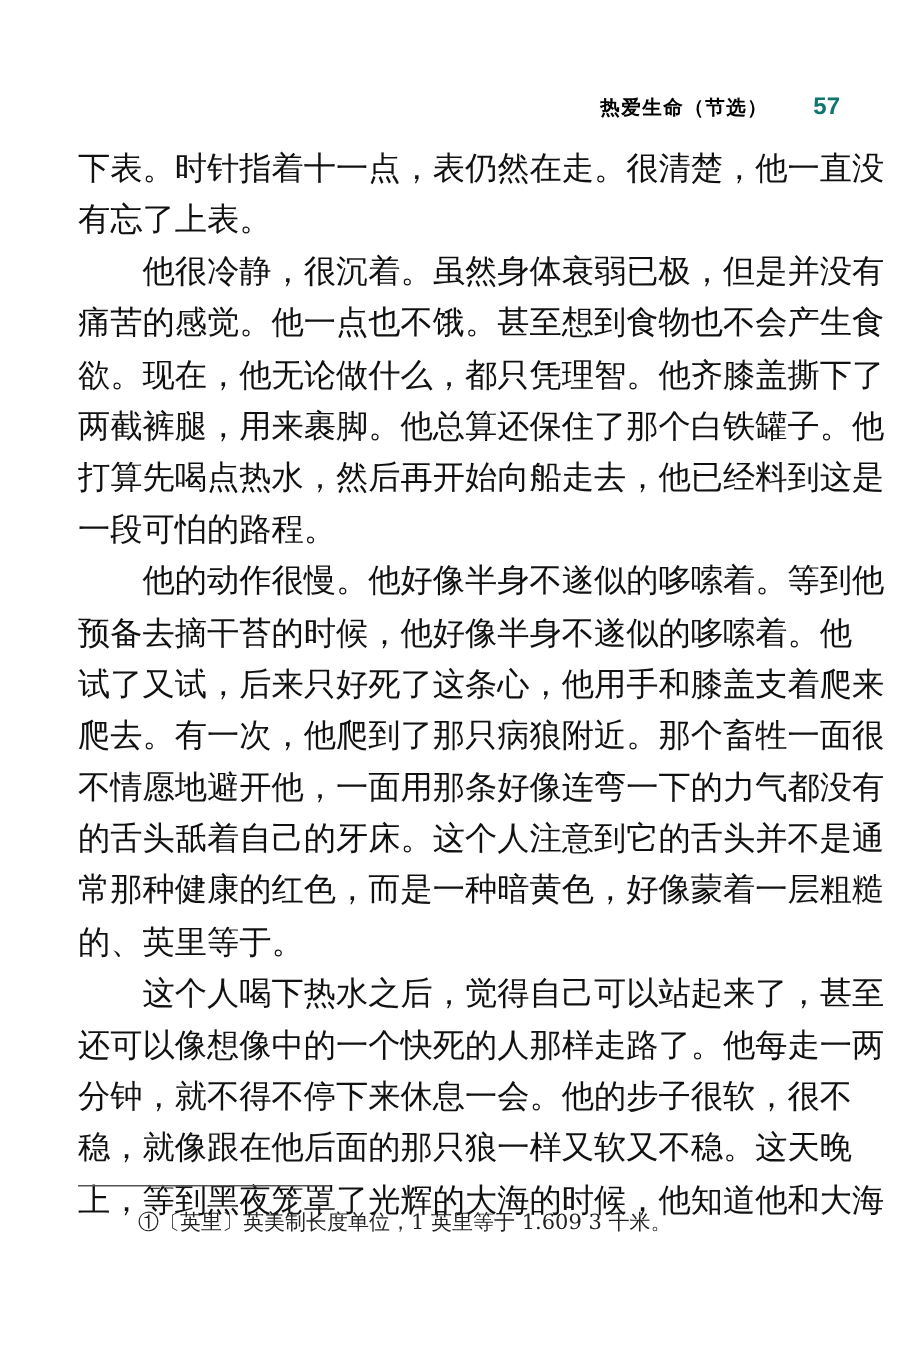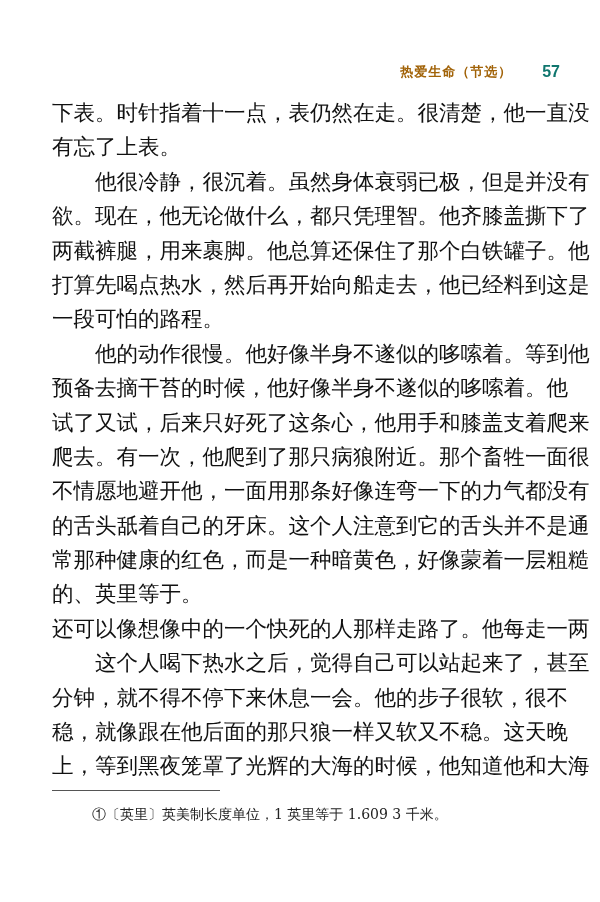--- a/index.html
+++ b/index.html
@@ -4,21 +4,21 @@
 <style>
   html, body { margin: 0; padding: 0; }
   body {
     width: 600px; height: 902px; background: #ffffff; position: relative; overflow: hidden;
     font-family: "DejaVu Serif", "Liberation Serif", serif; color: #111;
   }
   .running-header {
     position: absolute; top: 60px; left: 0; width: 560px; height: 24px;
     display: flex; justify-content: flex-end; align-items: center;
   }
-  .header-title { font-size: 13px; letter-spacing: 1px; font-weight: bold; color: #a16207; }
+  .header-title { font-size: 13px; letter-spacing: 1px; font-weight: bold; color: #000000; }
   .page-number { font-family: "Liberation Sans", sans-serif; font-weight: bold; font-size: 16px; margin-left: 30px; color: #0f766e; }
   .body-text {
     position: absolute; top: 96px; left: 52px; width: 506px;
   }
   .line {
     height: 34.4px; line-height: 34.4px; font-size: 21.5px; white-space: nowrap;
     text-align: justify; text-align-last: justify; letter-spacing: 0;
   }
   .line.last { text-align-last: left; }
   .line.indent { padding-left: 43px; }
@@ -37,35 +37,36 @@
   <span class="header-title">热爱生命（节选）</span>
   <span class="page-number">57</span>
 </div>
 
 <div class="body-text">
 
   <div class="line">下表。时针指着十一点，表仍然在走。很清楚，他一直没</div>
   <div class="line last">有忘了上表。</div>
 
   <div class="line indent">他很冷静，很沉着。虽然身体衰弱已极，但是并没有</div>
+  <div class="line">痛苦的感觉。他一点也不饿。甚至想到食物也不会产生食</div>
   <div class="line">欲。现在，他无论做什么，都只凭理智。他齐膝盖撕下了</div>
   <div class="line">两截裤腿，用来裹脚。他总算还保住了那个白铁罐子。他</div>
   <div class="line">打算先喝点热水，然后再开始向船走去，他已经料到这是</div>
   <div class="line last">一段可怕的路程。</div>
 
   <div class="line indent">他的动作很慢。他好像半身不遂似的哆嗦着。等到他</div>
   <div class="line">预备去摘干苔的时候，他好像半身不遂似的哆嗦着。他</div>
   <div class="line">试了又试，后来只好死了这条心，他用手和膝盖支着爬来</div>
   <div class="line">爬去。有一次，他爬到了那只病狼附近。那个畜牲一面很</div>
   <div class="line">不情愿地避开他，一面用那条好像连弯一下的力气都没有</div>
   <div class="line">的舌头舐着自己的牙床。这个人注意到它的舌头并不是通</div>
   <div class="line">常那种健康的红色，而是一种暗黄色，好像蒙着一层粗糙</div>
   <div class="line last">的、英里等于。</div>
 
+  <div class="line indent">这个人喝下热水之后，觉得自己可以站起来了，甚至</div>
   <div class="line">还可以像想像中的一个快死的人那样走路了。他每走一两</div>
-  <div class="line indent">这个人喝下热水之后，觉得自己可以站起来了，甚至</div>
   <div class="line">分钟，就不得不停下来休息一会。他的步子很软，很不</div>
   <div class="line">稳，就像跟在他后面的那只狼一样又软又不稳。这天晚</div>
   <div class="line">上，等到黑夜笼罩了光辉的大海的时候，他知道他和大海</div>
 </div>
 
 <div class="footnote-rule"></div>
 <div class="footnote">①〔英里〕英美制长度单位，1 英里等于 1.609 3 千米。</div>
 
 </body></html>

